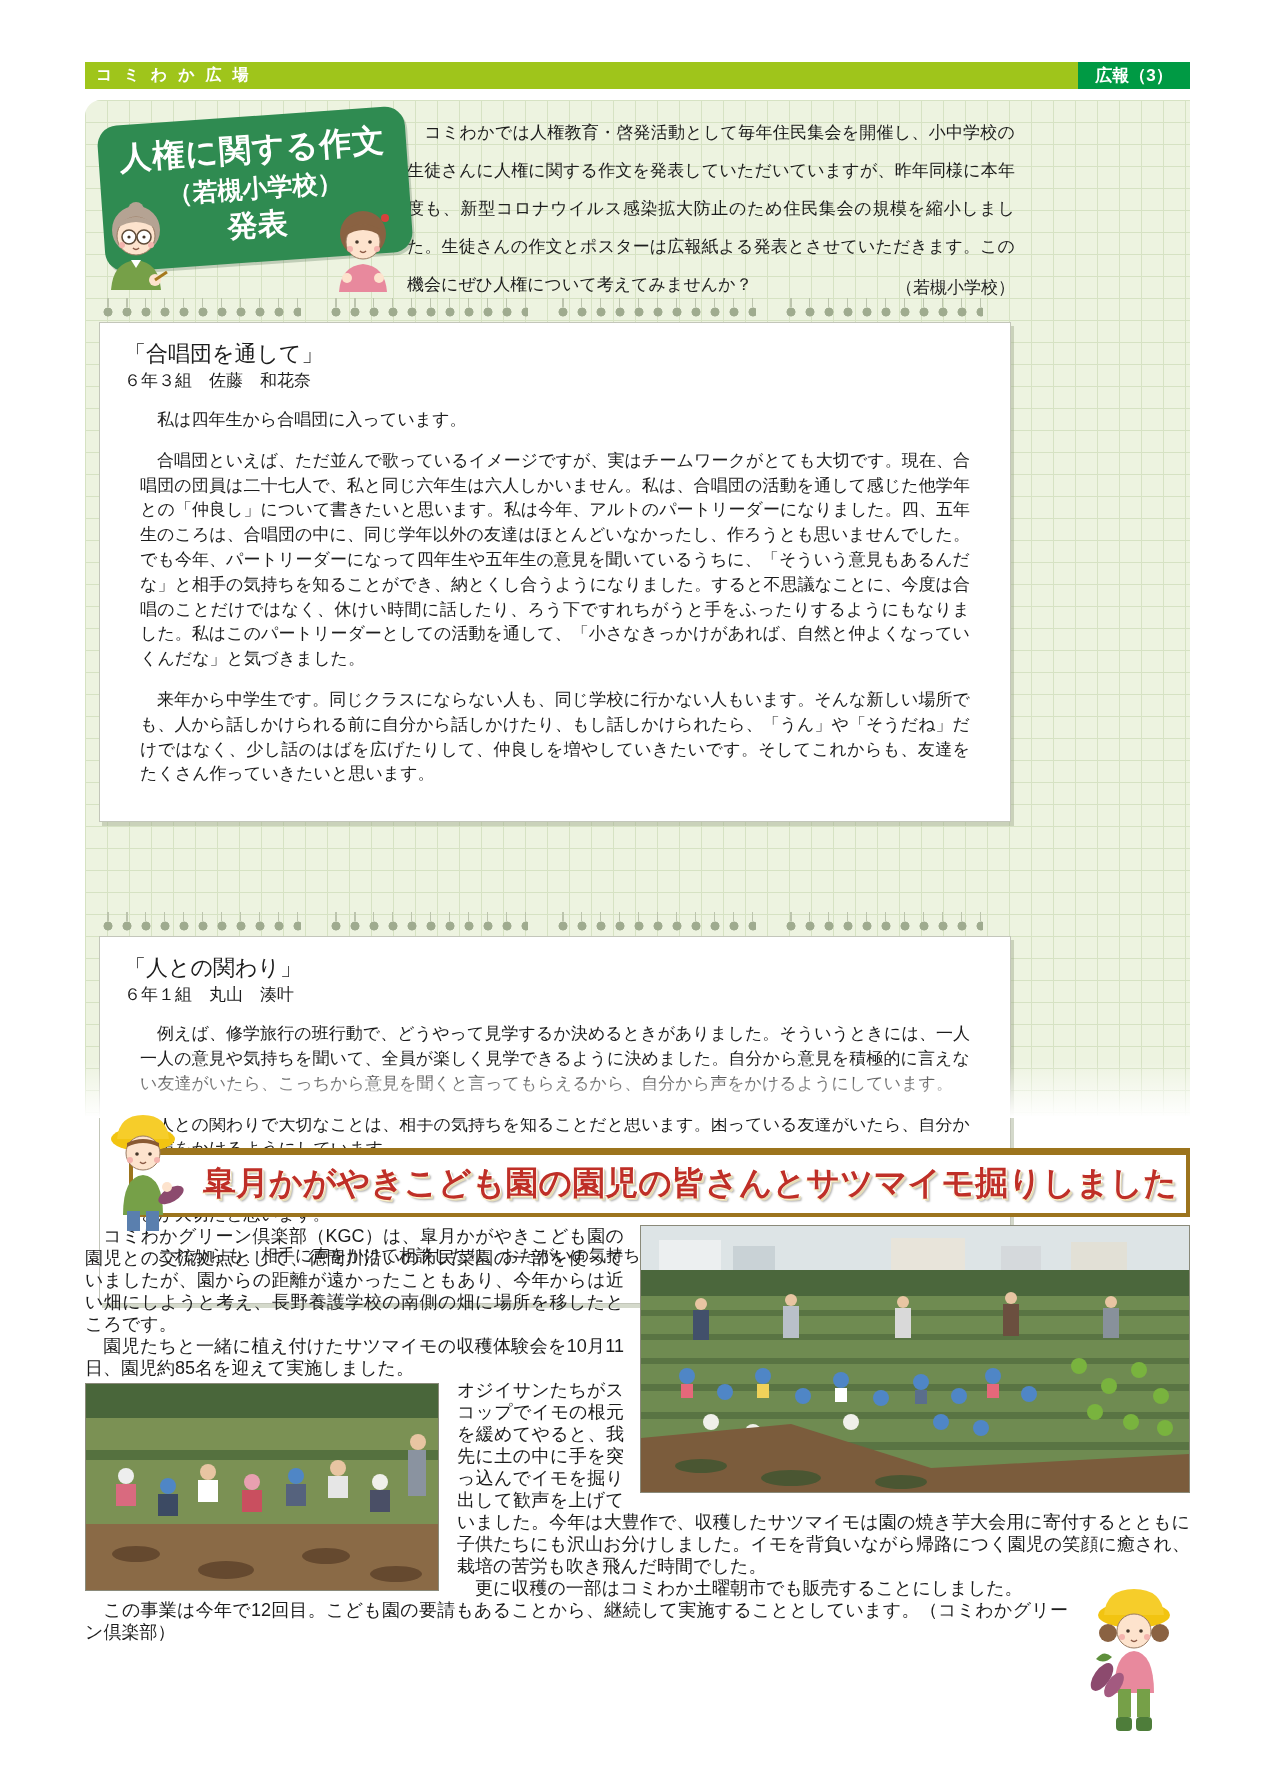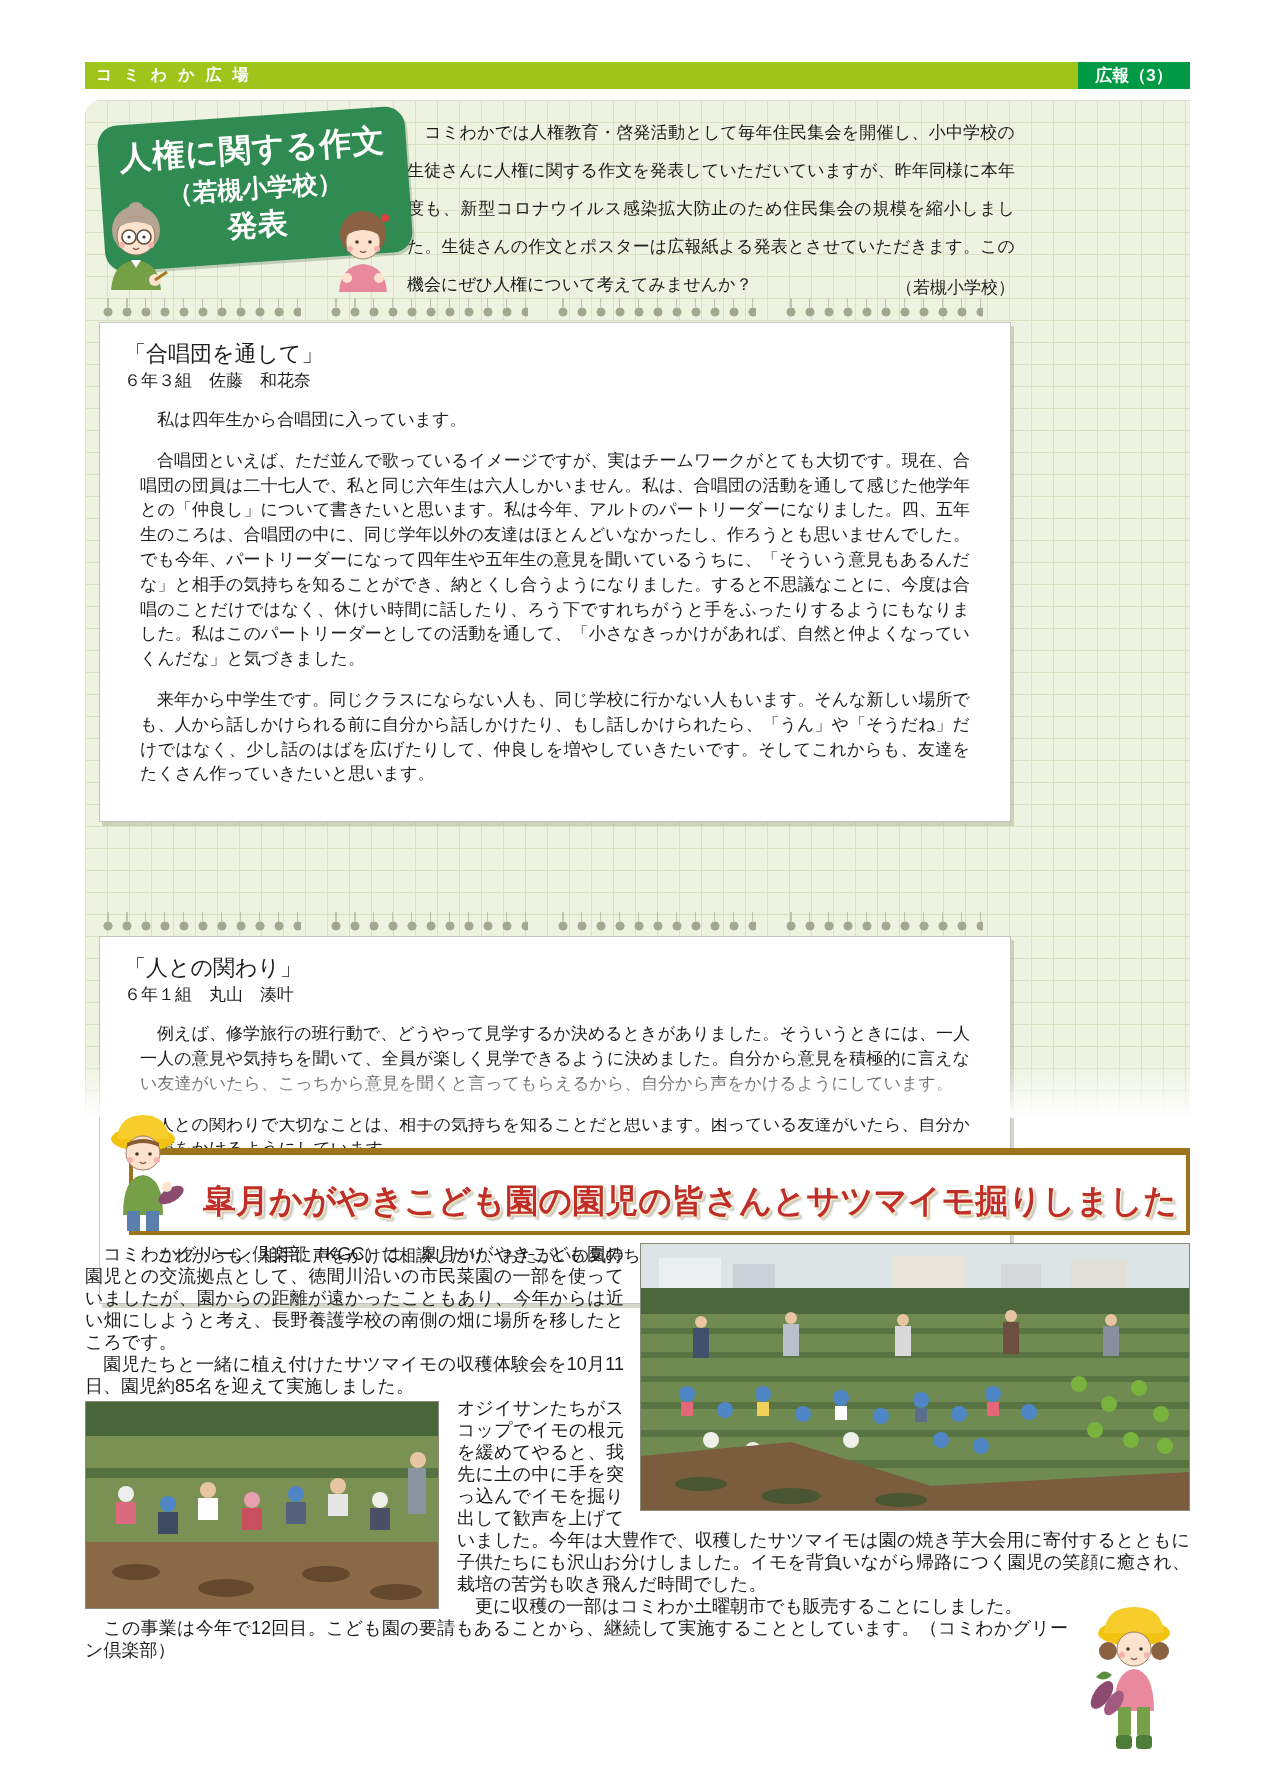--- a/index.html
+++ b/index.html
@@ -75,21 +75,21 @@
   .card2{min-height:256px;}
   .card-head{display:flex;justify-content:center;align-items:baseline;margin:2px 0 14px;flex-direction:column;}
   .etitle{font-size:22px;}
   .eauthor{font-size:17px;margin-right:6px;}
   .card p{margin:16px;font-size:17px;line-height:24.8px;text-align:justify;}
   
   .kgc{position:absolute;left:85px;top:1118px;width:1105px;}
   .kgc-titlebox{
     position:relative;margin-left:44px;width:1061px;box-sizing:border-box;
     border:4px solid #9c741d;border-top-width:7px;background:#fff;
-    padding:24px 8px 7px 70px;margin-top:30px;z-index:2;
+    padding:6px 8px 7px 70px;margin-top:30px;z-index:2;
   }
   .kgc-title{
     font-size:33px;font-weight:bold;color:#bf2f27;white-space:nowrap;
     text-shadow:-1px -1px 0 #fff,1px -1px 0 #fff,-1px 1px 0 #fdf3cf,2px 2px 0 #e6ddb8,3px 3px 2px #b5b5b5;
   }
   .boy{position:absolute;left:-36px;top:-44px;z-index:3;}
   .kgc-body{position:relative;margin-top:8px;font-size:18px;line-height:22px;text-align:justify;z-index:1;}
   .kgc-body p{margin:0;}
   .ph1{float:right;width:548px;height:266px;margin:0 0 10px 16px;border:1px solid #8a8a7a;}
   .ph2{float:left;width:352px;height:206px;margin:4px 18px 6px 0;border:1px solid #8a8a7a;}

